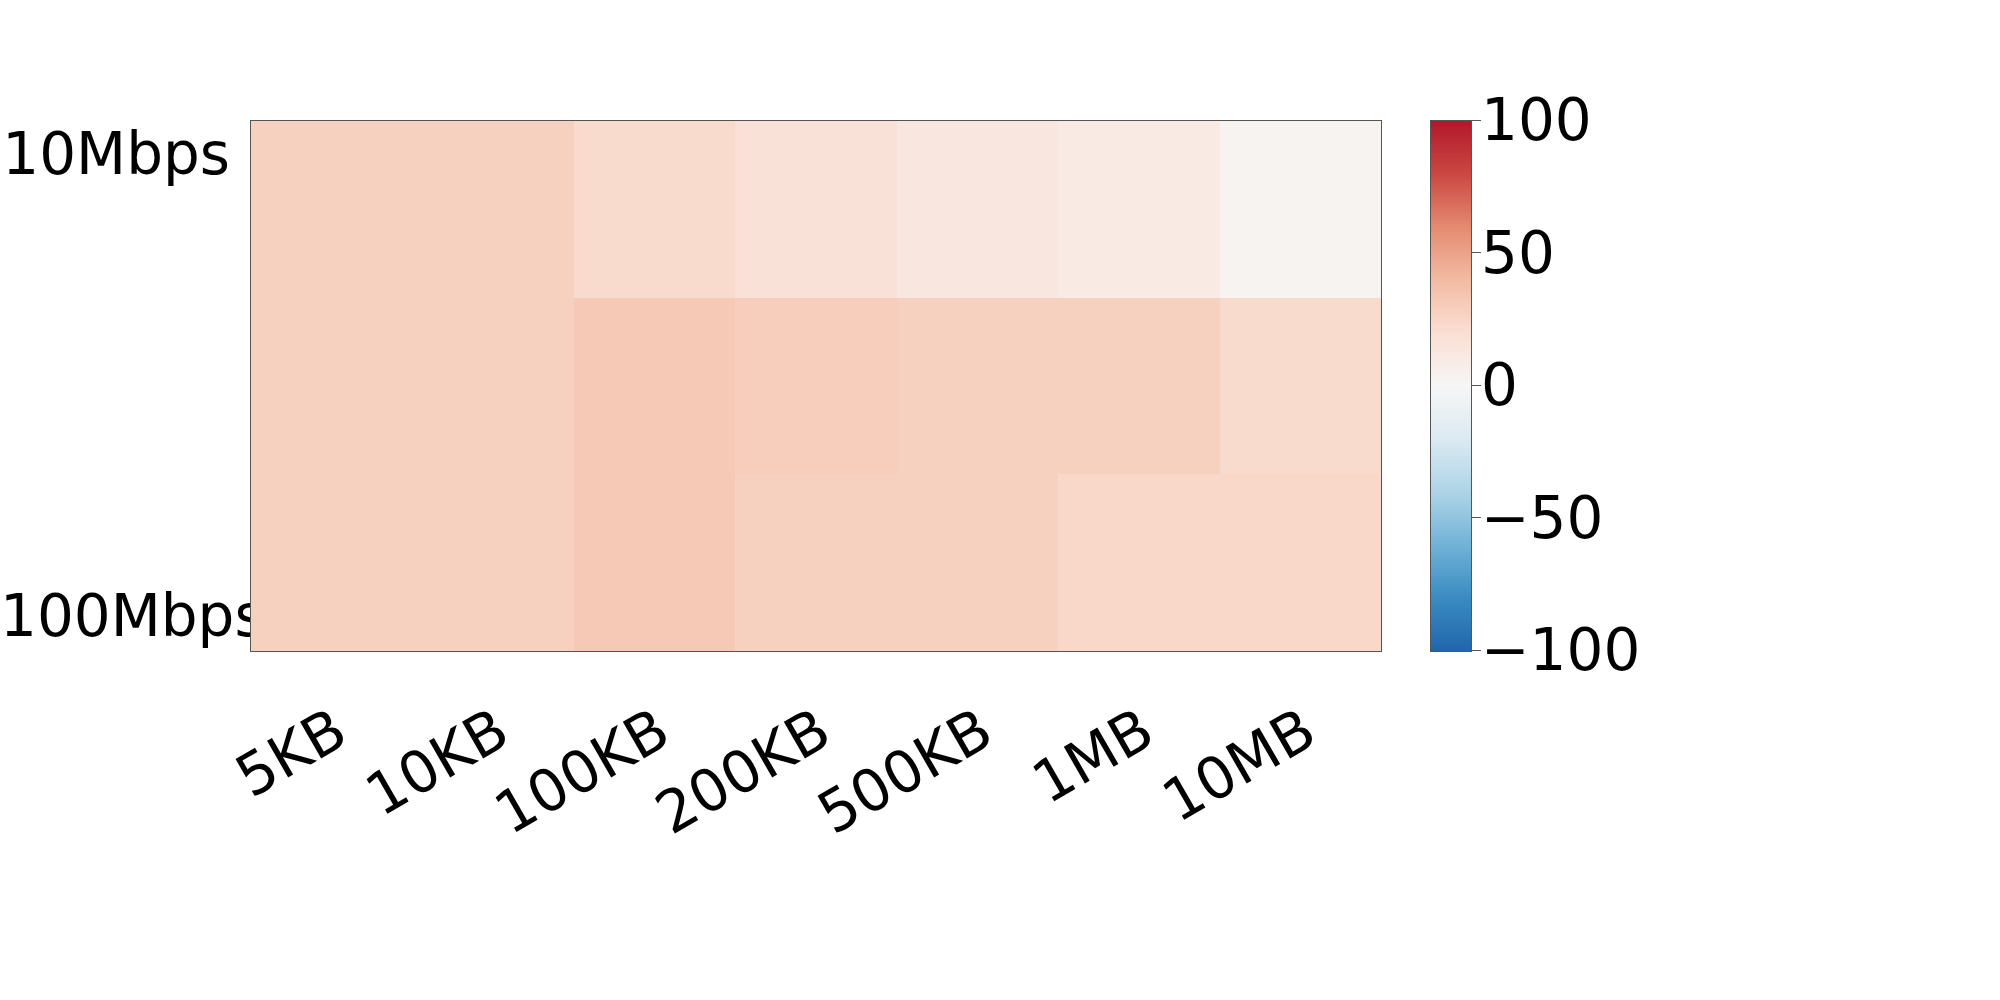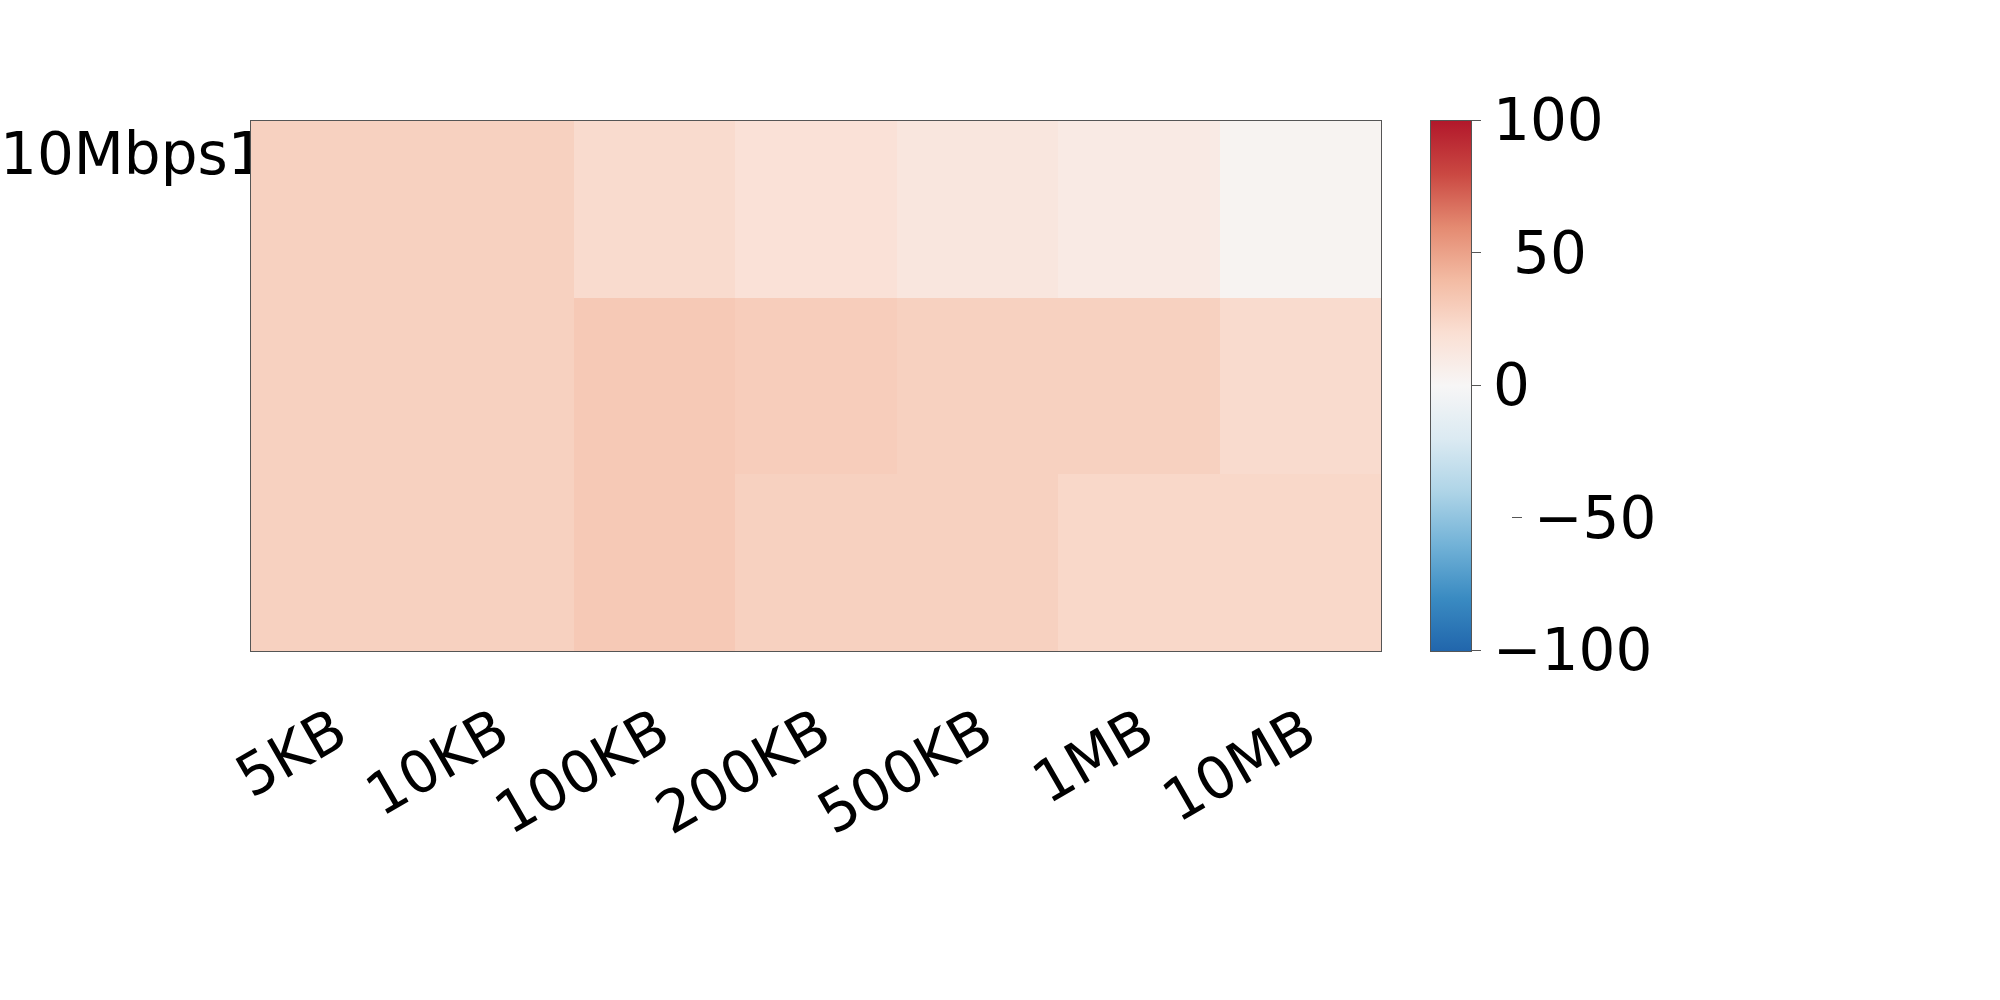--- a/index.html
+++ b/index.html
@@ -23,22 +23,22 @@
     border: 1px solid #555;
     display: grid;
   }
   .heatmap .cell {
     box-sizing: border-box;
   }
   
   .ylabels {
     position: absolute;
     display: flex;
-    flex-direction: row;
-    justify-content: flex-start;
+    flex-direction: column;
+    justify-content: space-between;
     text-align: right;
   }
   .ylabels .ylabel {
     font-size: 58px;
     color: #000;
     white-space: nowrap;
   }
   
   .xlabels {
     position: absolute;
@@ -74,21 +74,20 @@
     align-items: center;
   }
   .colorbar-tick .tickmark {
     width: 10px;
     height: 1px;
     background: #555;
   }
   .colorbar-tick .ticklabel {
     font-size: 58px;
     color: #000;
-    margin-left: 12px;
     white-space: nowrap;
   }
 </style>
 </head>
 <body>
 
 <div class="chart-wrap">
 
   <div class="ylabels" id="ylabels" style="left: 0px; top: 120px; width: 230px; height: 530px;">
       <div class="ylabel">10Mbps</div>
@@ -129,29 +128,29 @@
       <div class="xlabel" style="right: 70.7143px; top: 40px;">10MB</div>
     </div>
 
   <div class="colorbar-outline" id="colorbar" style="left: 1430px; top: 120px; width: 40px; height: 530px;">
     <div class="colorbar-gradient" id="colorbar-gradient" style="background: linear-gradient(to top, rgb(33, 102, 172) 0%, rgb(58, 139, 194) 10%, rgb(114, 178, 215) 20%, rgb(174, 212, 231) 30%, rgb(219, 234, 242) 40%, rgb(247, 246, 246) 50%, rgb(250, 223, 211) 60%, rgb(243, 187, 163) 70%, rgb(228, 138, 113) 80%, rgb(202, 72, 66) 90%, rgb(178, 24, 43) 100%);"></div>
     <div class="colorbar-ticks" id="colorbar-ticks">
         <div class="colorbar-tick" style="top: 529px; transform: translateY(-50%); align-items: center;">
           <div class="tickmark"></div>
           <div class="ticklabel">−100</div>
         </div>
-        <div class="colorbar-tick" style="top: 396.5px; transform: translateY(-50%); padding-left: 41px;">
+        <div class="colorbar-tick" style="top: 396.5px; transform: translateY(-50%);">
           <div class="tickmark"></div>
           <div class="ticklabel">−50</div>
         </div>
         <div class="colorbar-tick" style="top: 264px; transform: translateY(-50%);">
           <div class="tickmark"></div>
           <div class="ticklabel">0</div>
         </div>
-        <div class="colorbar-tick" style="top: 131.5px; transform: translateY(-50%); gap: 20px;">
+        <div class="colorbar-tick" style="top: 131.5px; transform: translateY(-50%);">
           <div class="tickmark"></div>
           <div class="ticklabel">50</div>
         </div>
         <div class="colorbar-tick" style="top: -1px; transform: translateY(-50%);">
           <div class="tickmark"></div>
           <div class="ticklabel">100</div>
         </div>
       </div>
   </div>
 

